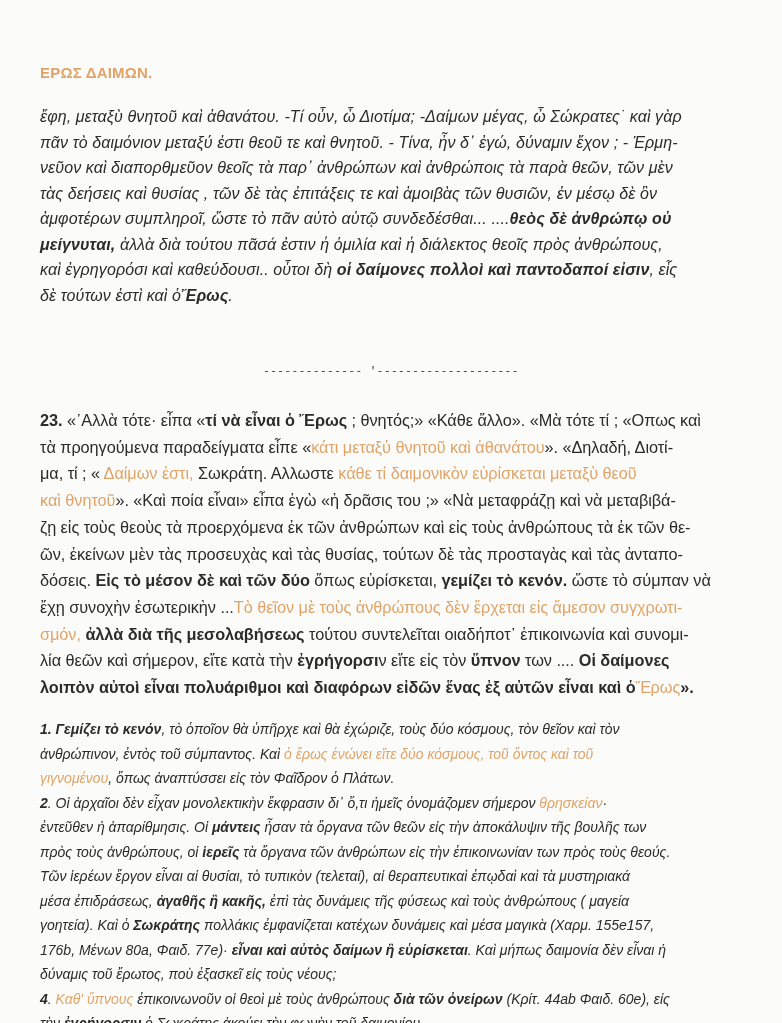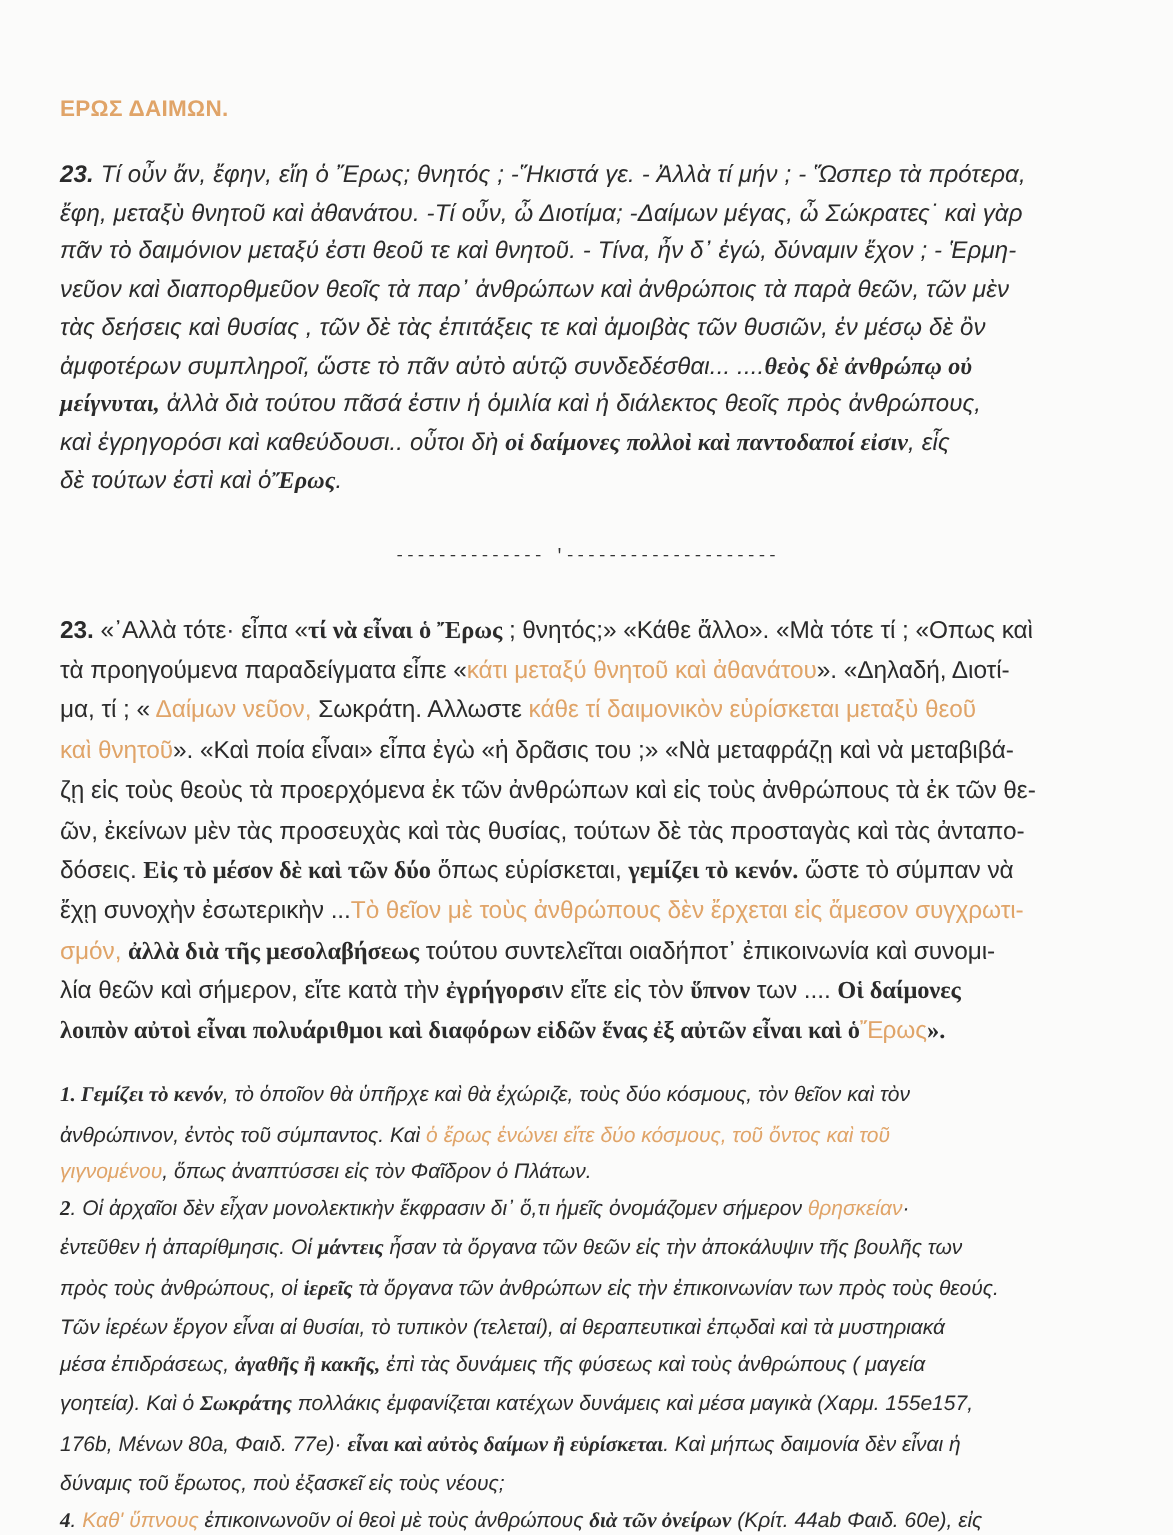--- a/index.html
+++ b/index.html
@@ -26,48 +26,47 @@
     position: absolute; left: 0; width: 782px; top: 336px;
     text-align: center; font-size: 11px; letter-spacing: 0.5px; color: #333;
     font-family: "Liberation Mono", monospace;
   }
   .notes {
     position: absolute; left: 40px; width: 720px; top: 688px;
     font-size: 14px; line-height: 24.5px; font-style: italic; margin: 0;
   }
   .notes p { margin: 0; }
   .num { font-weight: bold; }
-  .b { font-weight: bold; font-family: Liberation Serif, serif; }
+  .b { font-weight: bold; }
   .o { color: #e0a468; }
   .line { display: block; white-space: nowrap; }
 </style>
 </head>
 <body>
 
 <div class="page">
   <div class="title">ΕΡΩΣ ΔΑΙΜΩΝ.</div>
 
   <div class="para" id="p1">
-      <span class="line"><span class="num">23.</span><span> Τί οὖν ἄν, ἔφην, εἴη ὁ Ἔρως; θνητός ;  -Ἥκιστά γε. -  Ἀλλὰ τί μήν ; - Ὥσπερ τὰ πρότερα,</span></span>
       <span class="line"><span>ἔφη, μεταξὺ θνητοῦ καὶ ἀθανάτου. -Τί οὖν, ὦ Διοτίμα; -Δαίμων μέγας, ὦ Σώκρατες˙ καὶ γὰρ</span></span>
       <span class="line"><span>πᾶν τὸ δαιμόνιον μεταξύ ἐστι θεοῦ τε καὶ θνητοῦ. - Τίνα, ἦν δ᾽ ἐγώ, δύναμιν ἔχον ; - Ἑρμη-</span></span>
       <span class="line"><span>νεῦον καὶ διαπορθμεῦον θεοῖς τὰ παρ᾽ ἀνθρώπων καὶ ἀνθρώποις τὰ παρὰ θεῶν, τῶν μὲν</span></span>
       <span class="line"><span>τὰς δεήσεις καὶ θυσίας , τῶν δὲ τὰς ἐπιτάξεις τε καὶ ἀμοιβὰς τῶν θυσιῶν,  ἐν μέσῳ  δὲ ὂν</span></span>
       <span class="line"><span>ἀμφοτέρων συμπληροῖ, ὥστε τὸ πᾶν αὐτὸ αὑτῷ συνδεδέσθαι... ....</span><span class="b">θεὸς δὲ ἀνθρώπῳ οὐ</span></span>
       <span class="line"><span class="b">μείγνυται,</span><span> ἀλλὰ διὰ τούτου πᾶσά ἐστιν ἡ ὁμιλία καὶ ἡ διάλεκτος θεοῖς πρὸς ἀνθρώπους,</span></span>
       <span class="line"><span>καὶ ἐγρηγορόσι καὶ καθεύδουσι.. οὗτοι δὴ </span><span class="b">οἱ δαίμονες πολλοὶ καὶ παντοδαποί εἰσιν</span><span>, εἷς</span></span>
       <span class="line"><span>δὲ τούτων ἐστὶ καὶ ὁ</span><span class="b">Ἔρως</span><span>.</span></span>
     </div>
 
   <div class="sep">-------------- '--------------------</div>
 
   <div class="para" id="p2">
       <span class="line"><span class="num">23.</span><span> «᾿Αλλὰ τότε· εἶπα «</span><span class="b">τί νὰ εἶναι ὁ Ἔρως</span><span> ; θνητός;» «Κάθε ἄλλο». «Μὰ τότε τί ; «Οπως καὶ</span></span>
       <span class="line"><span>τὰ προηγούμενα παραδείγματα εἶπε «</span><span class="o">κάτι μεταξύ θνητοῦ καὶ ἀθανάτου</span><span>». «Δηλαδή, Διοτί-</span></span>
-      <span class="line"><span>μα, τί ; « </span><span class="o">Δαίμων νεῦον,</span><span> Σωκράτη. Αλλωστε </span><span class="o">κάθε τί δαιμονικὸν εὑρίσκεται μεταξὺ θεοῦ</span></span>
+      <span class="line"><span>μα, τί ; « </span><span class="o">Δαίμων ἐστι,</span><span> Σωκράτη. Αλλωστε </span><span class="o">κάθε τί δαιμονικὸν εὑρίσκεται μεταξὺ θεοῦ</span></span>
       <span class="line"><span class="o">καὶ θνητοῦ</span><span>». «Καὶ ποία εἶναι» εἶπα ἐγὼ «ἡ δρᾶσις του ;» «Νὰ μεταφράζῃ καὶ νὰ μεταβιβά-</span></span>
       <span class="line"><span>ζῃ εἰς τοὺς θεοὺς τὰ προερχόμενα ἐκ τῶν ἀνθρώπων καὶ εἰς τοὺς ἀνθρώπους τὰ ἐκ τῶν θε-</span></span>
       <span class="line"><span>ῶν, ἐκείνων μὲν τὰς προσευχὰς καὶ τὰς θυσίας, τούτων δὲ τὰς προσταγὰς καὶ τὰς ἀνταπο-</span></span>
       <span class="line"><span>δόσεις. </span><span class="b">Εἰς τὸ μέσον δὲ καὶ τῶν δύο</span><span> ὅπως εὑρίσκεται, </span><span class="b">γεμίζει τὸ κενόν.</span><span> ὥστε τὸ σύμπαν νὰ</span></span>
       <span class="line"><span>ἔχῃ συνοχὴν ἐσωτερικὴν ...</span><span class="o">Τὸ θεῖον μὲ τοὺς ἀνθρώπους δὲν ἔρχεται εἰς ἄμεσον συγχρωτι-</span></span>
       <span class="line"><span class="o">σμόν,</span><span> </span><span class="b">ἀλλὰ διὰ τῆς μεσολαβήσεως</span><span> τούτου συντελεῖται οιαδήποτ᾽ ἐπικοινωνία καὶ συνομι-</span></span>
       <span class="line"><span>λία θεῶν καὶ σήμερον, εἴτε κατὰ τὴν </span><span class="b">ἐγρήγορσι</span><span>ν εἴτε εἰς τὸν </span><span class="b">ὕπνον</span><span> των .... </span><span class="b">Οἱ δαίμονες</span></span>
       <span class="line"><span class="b">λοιπὸν αὐτοὶ εἶναι πολυάριθμοι καὶ διαφόρων εἰδῶν ἕνας ἐξ αὐτῶν εἶναι καὶ ὁ</span><span class="o">Ἔρως</span><span class="b">».</span></span>
     </div>
 

